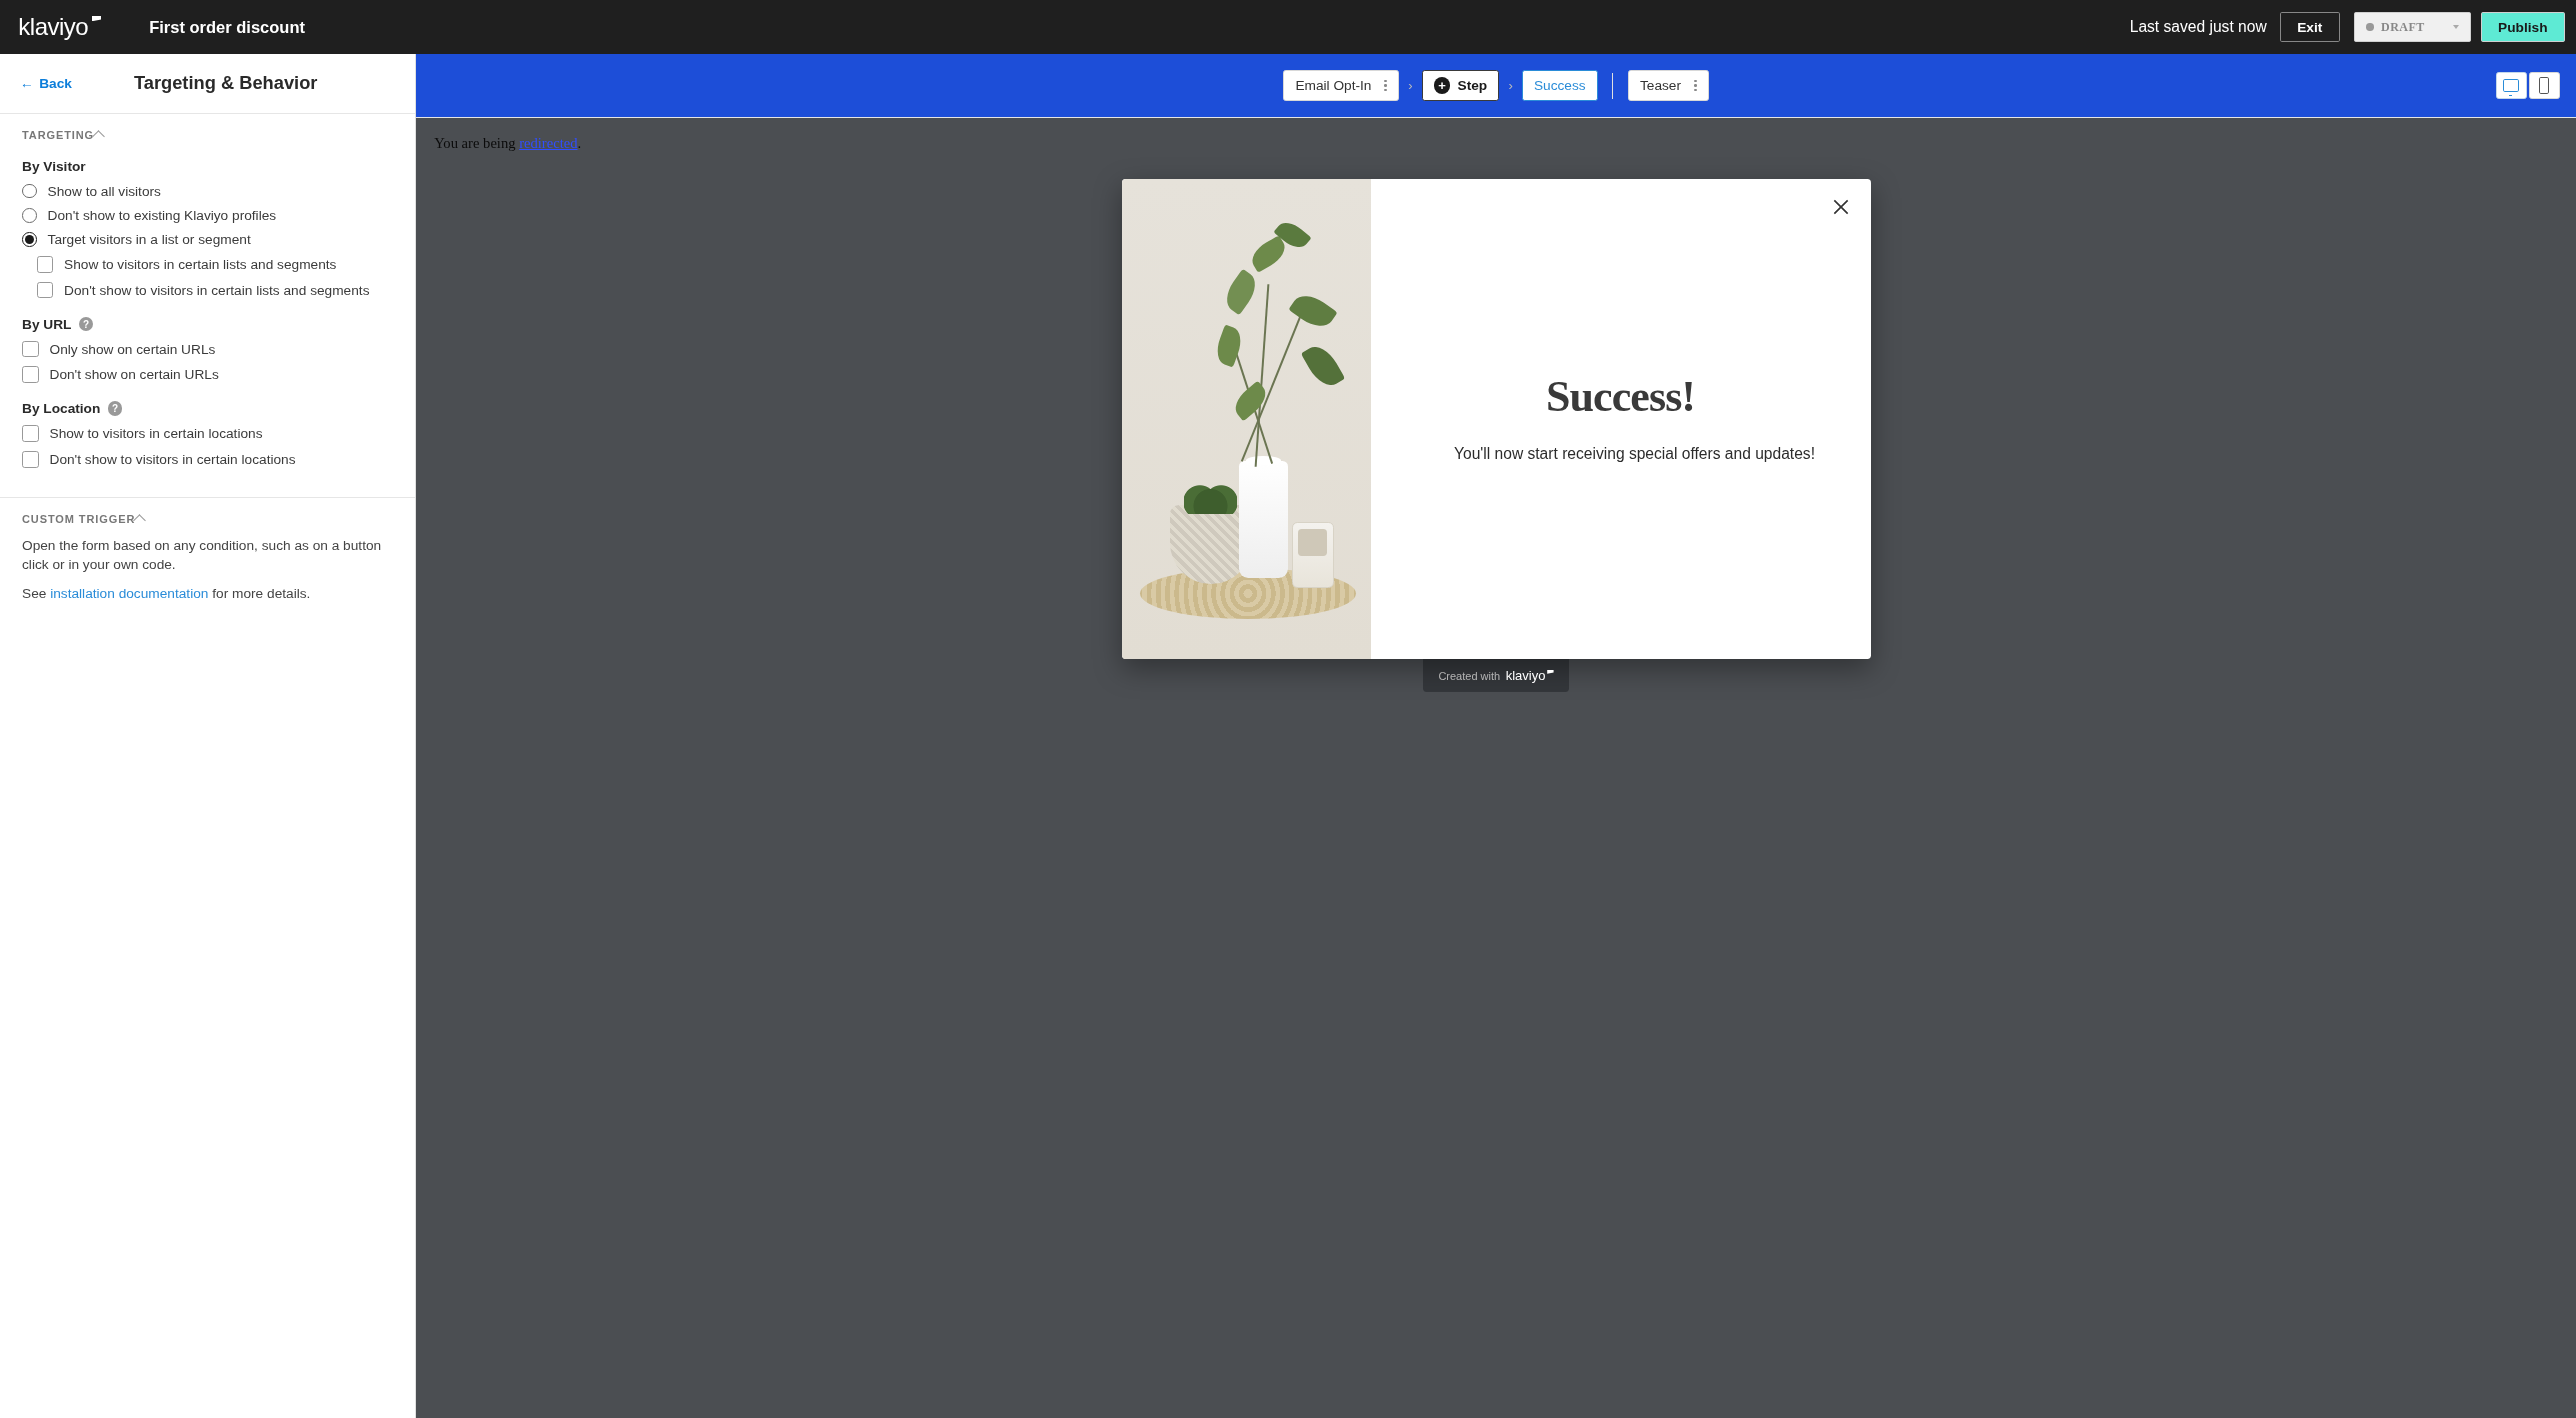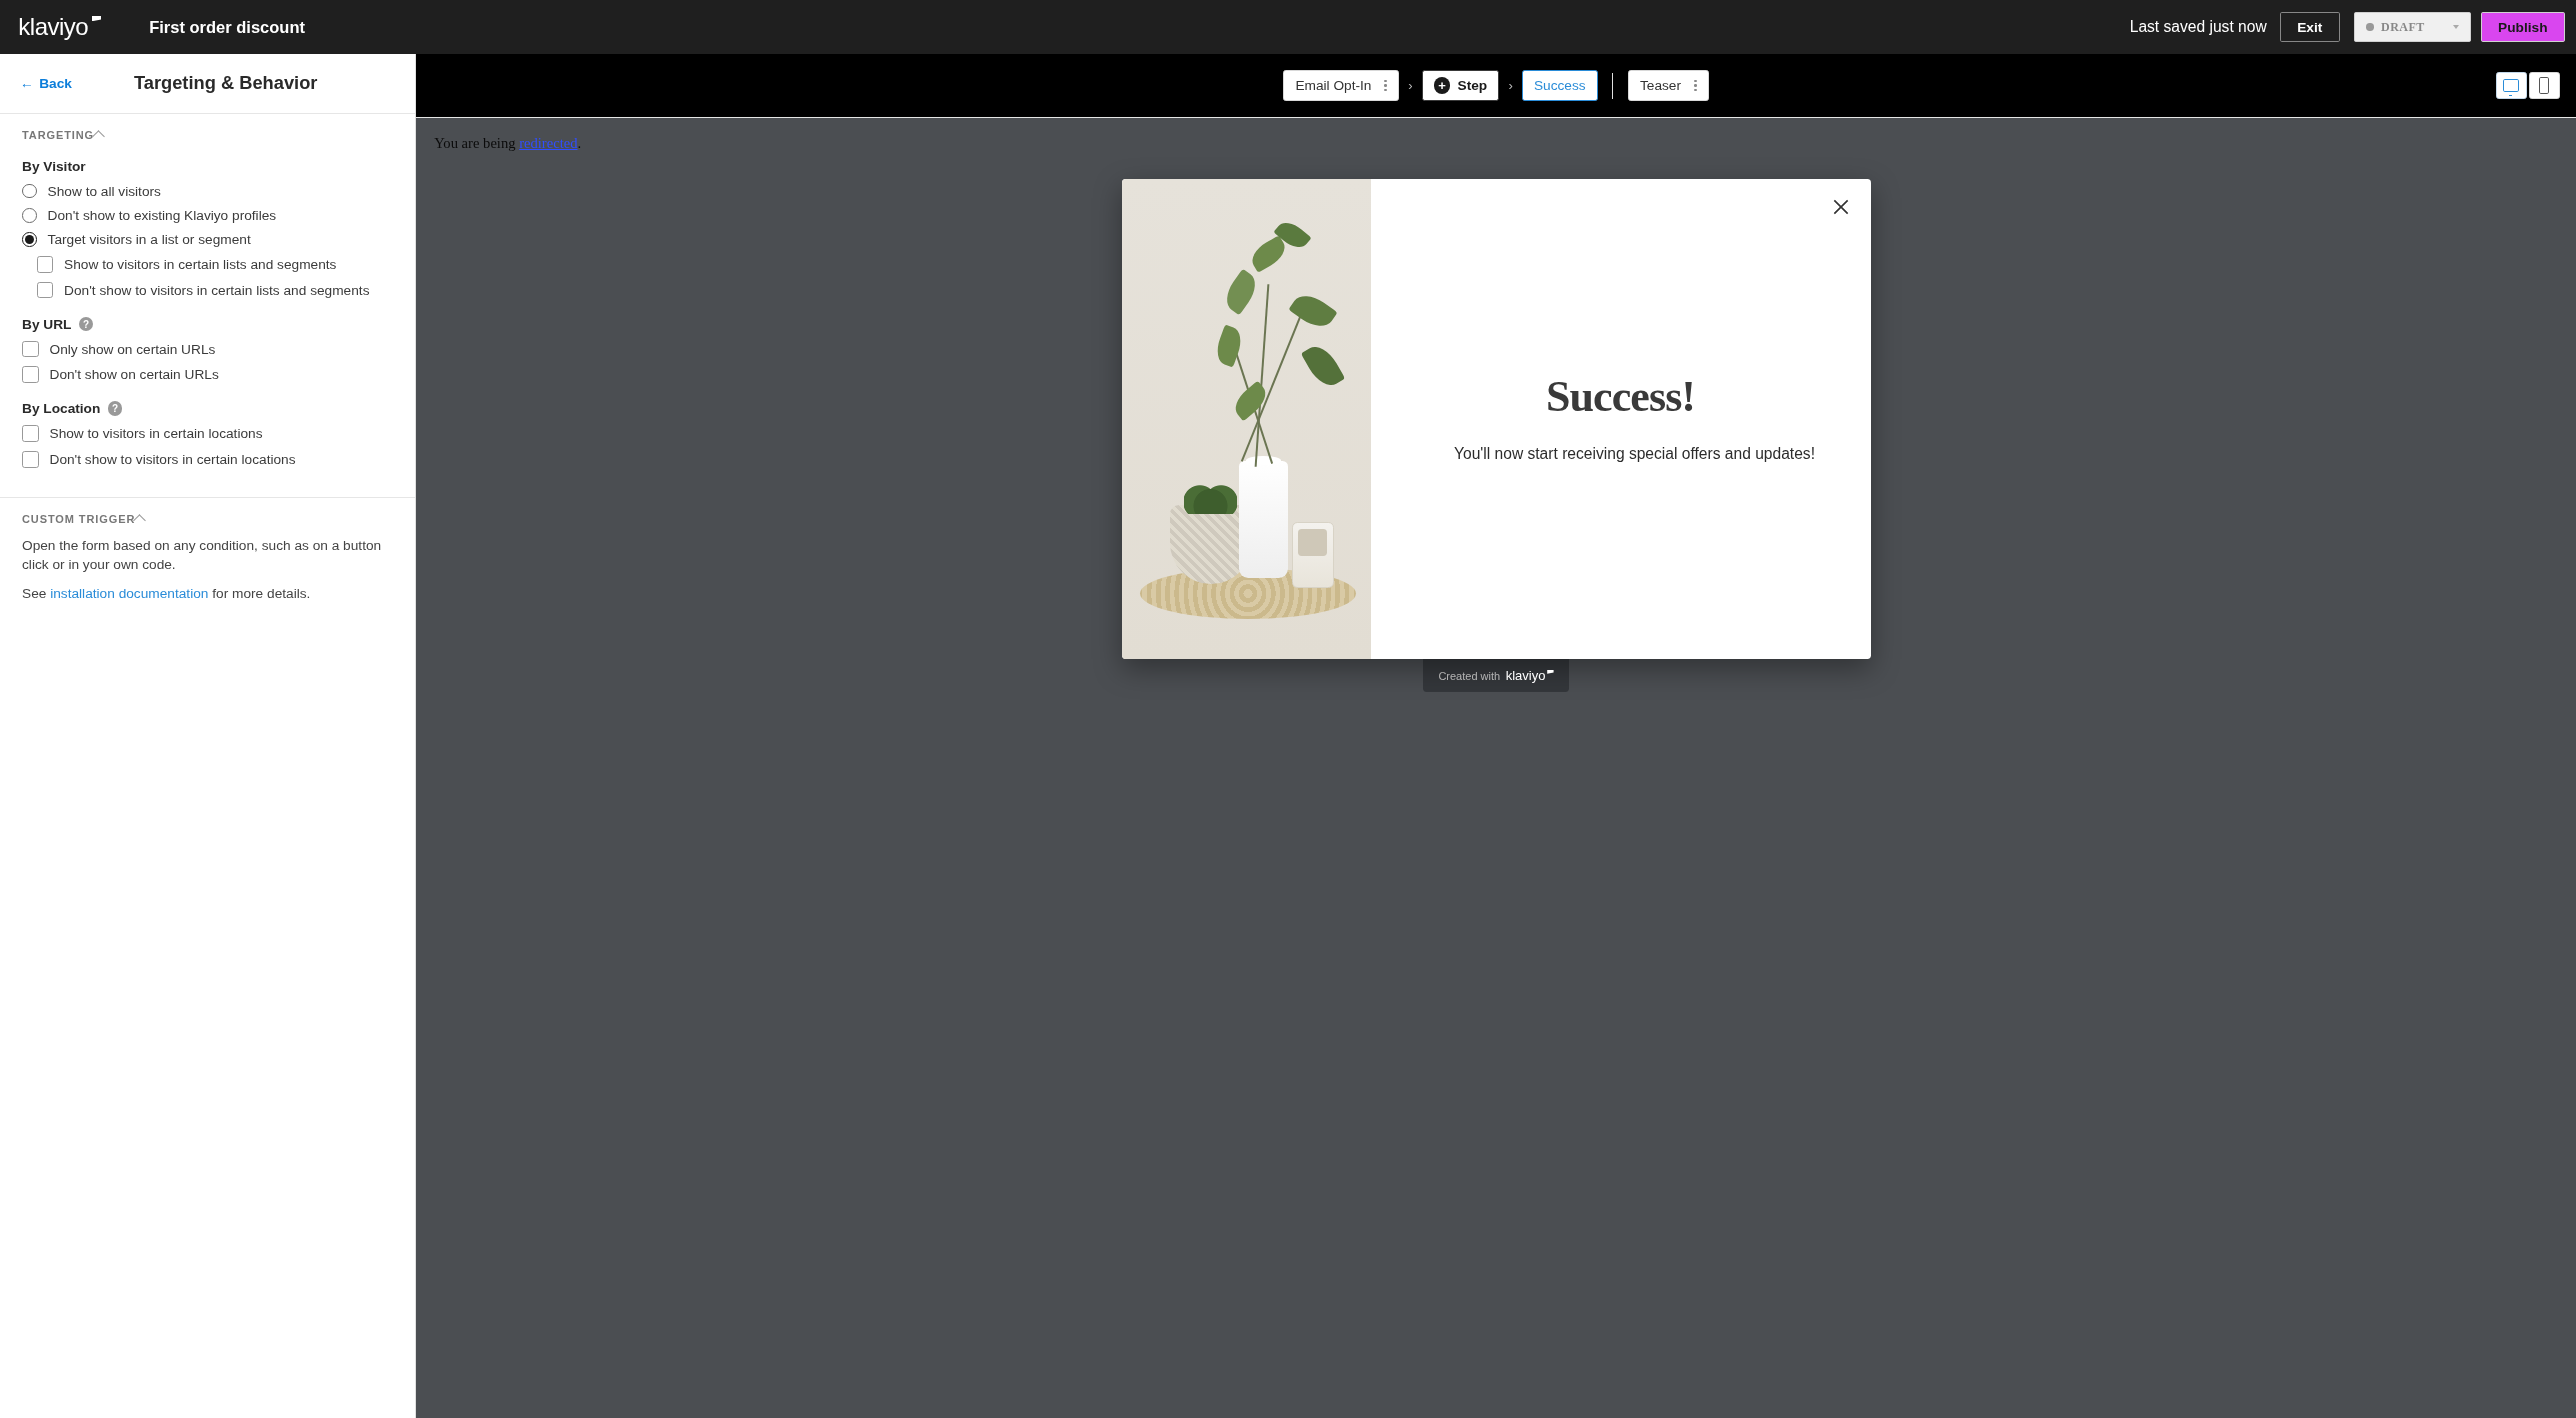--- a/index.html
+++ b/index.html
@@ -10,21 +10,21 @@
 .logo { color: #fff; font-size: 24px; font-weight: 500; letter-spacing: -0.5px; position: relative; padding-right: 13px; }
 .logo::after { content: ""; position: absolute; top: 2.7px; right: 0; width: 9.2px; height: 5.5px; background: #fff; clip-path: polygon(0 0, 100% 0, 100% 70%, 0 100%); }
 .form-title { color: #fff; font-size: 16.5px; font-weight: 600; margin-left: 48px; }
 .topbar-spacer { flex: 1; }
 .last-saved { color: #fff; font-size: 15.6px; margin-right: 13px; }
 .exit-btn { border: 0.9px solid #888; background: transparent; color: #fff; font-size: 13.7px; font-weight: 600; padding: 6.4px 16.5px; border-radius: 1.8px; cursor: pointer; }
 .status-pill { background: #f0f0f0; border: 0.9px solid #d0d0d0; border-radius: 1.8px; margin-left: 14.6px; padding: 6.4px 11px; display: flex; align-items: center; gap: 7.3px; cursor: pointer; min-width: 117px; font-family: Liberation Serif, serif; }
 .status-dot { width: 7.3px; height: 7.3px; border-radius: 50%; background: #999; }
 .status-label { color: #888; font-size: 12px; font-weight: 700; letter-spacing: 0.5px; flex: 1; }
 .caret-down { width: 0; height: 0; border-left: 3.7px solid transparent; border-right: 3.7px solid transparent; border-top: 4.6px solid #aaa; }
-.publish-btn { background: #d946ef; border: 0.9px solid #d0d0d0; color: #1a1a1a; font-size: 13.7px; font-weight: 700; padding: 6.4px 16.5px; border-radius: 1.8px; margin-left: 9.2px; cursor: pointer; }
+.publish-btn { background: #5eead4; border: 0.9px solid #d0d0d0; color: #1a1a1a; font-size: 13.7px; font-weight: 700; padding: 6.4px 16.5px; border-radius: 1.8px; margin-left: 9.2px; cursor: pointer; }
 
 
 .main { display: flex; height: calc(100vh - 54px); min-height: 669px; }
 
 
 .sidebar { width: 416px; border-right: 0.9px solid #e0e0e0; display: flex; flex-direction: column; overflow: hidden; }
 .sidebar-header { display: flex; align-items: center; padding: 18.3px 20px; border-bottom: 0.9px solid #e6e6e6; }
 .back-link { color: #0b7dda; font-size: 13.7px; font-weight: 600; display: flex; align-items: center; gap: 5.5px; cursor: pointer; }
 .back-arrow { font-size: 13.7px; }
 .panel-title { font-size: 18.3px; font-weight: 700; color: #2a2a2a; margin-left: 62px; }
@@ -45,21 +45,21 @@
 .radio.selected::after { content: ""; position: absolute; inset: 1.8px; background: #1a1a1a; border-radius: 50%; }
 .checkbox { width: 16.5px; height: 16.5px; border: 1.8px solid #999; border-radius: 2.7px; flex-shrink: 0; }
 .indented { margin-left: 14.6px; }
 
 .desc { font-size: 13.7px; color: #444; line-height: 1.4; margin: 11px 0; }
 .code-box { border: 0.9px solid #ccc; background: #f6f6f6; border-radius: 2.7px; padding: 11px; font-family: ui-monospace, Menlo, monospace; font-size: 13px; color: #333; white-space: pre-wrap; word-break: break-word; line-height: 1.5; }
 .see-more { font-size: 13.7px; color: #444; margin-top: 9.2px; }
 .link { color: #2a8cd8; cursor: pointer; }
 
 
-.canvas-wrap { flex: 1; display: flex; flex-direction: column; background: #000000; }
+.canvas-wrap { flex: 1; display: flex; flex-direction: column; background: #1d4ed8; }
 .steps-bar { height: 64px; border-bottom: 0.9px solid #e6e6e6; display: flex; align-items: center; justify-content: center; gap: 9.2px; position: relative; padding: 0 16.5px; }
 .step-chip { border: 0.9px solid #d8d8d8; border-radius: 2.7px; padding: 7.3px 11px; display: flex; align-items: center; gap: 9.2px; font-size: 13.7px; color: #333; cursor: pointer; background: #fff; }
 .step-chip.with-menu { padding-right: 7.3px; }
 .menu-dots { display: inline-flex; flex-direction: column; gap: 1.8px; padding: 0 3.7px; }
 .menu-dots span { width: 2.7px; height: 2.7px; border-radius: 50%; background: #888; }
 .step-arrow { color: #bbb; font-size: 13px; }
 .add-step-btn { border: 1.8px solid #3a3a3a; border-radius: 2.7px; padding: 6.4px 11px; display: flex; align-items: center; gap: 7.3px; font-size: 13.7px; font-weight: 700; color: #1a1a1a; cursor: pointer; background: #fff; }
 .plus-circle { width: 16.5px; height: 16.5px; border-radius: 50%; background: #1a1a1a; color: #fff; display: inline-flex; align-items: center; justify-content: center; font-size: 13px; font-weight: 700; }
 .step-chip.active { border-color: #2a8cd8; color: #2a8cd8; }
 .step-divider { width: 0.9px; height: 26px; background: #e0e0e0; margin: 0 5.5px; }

